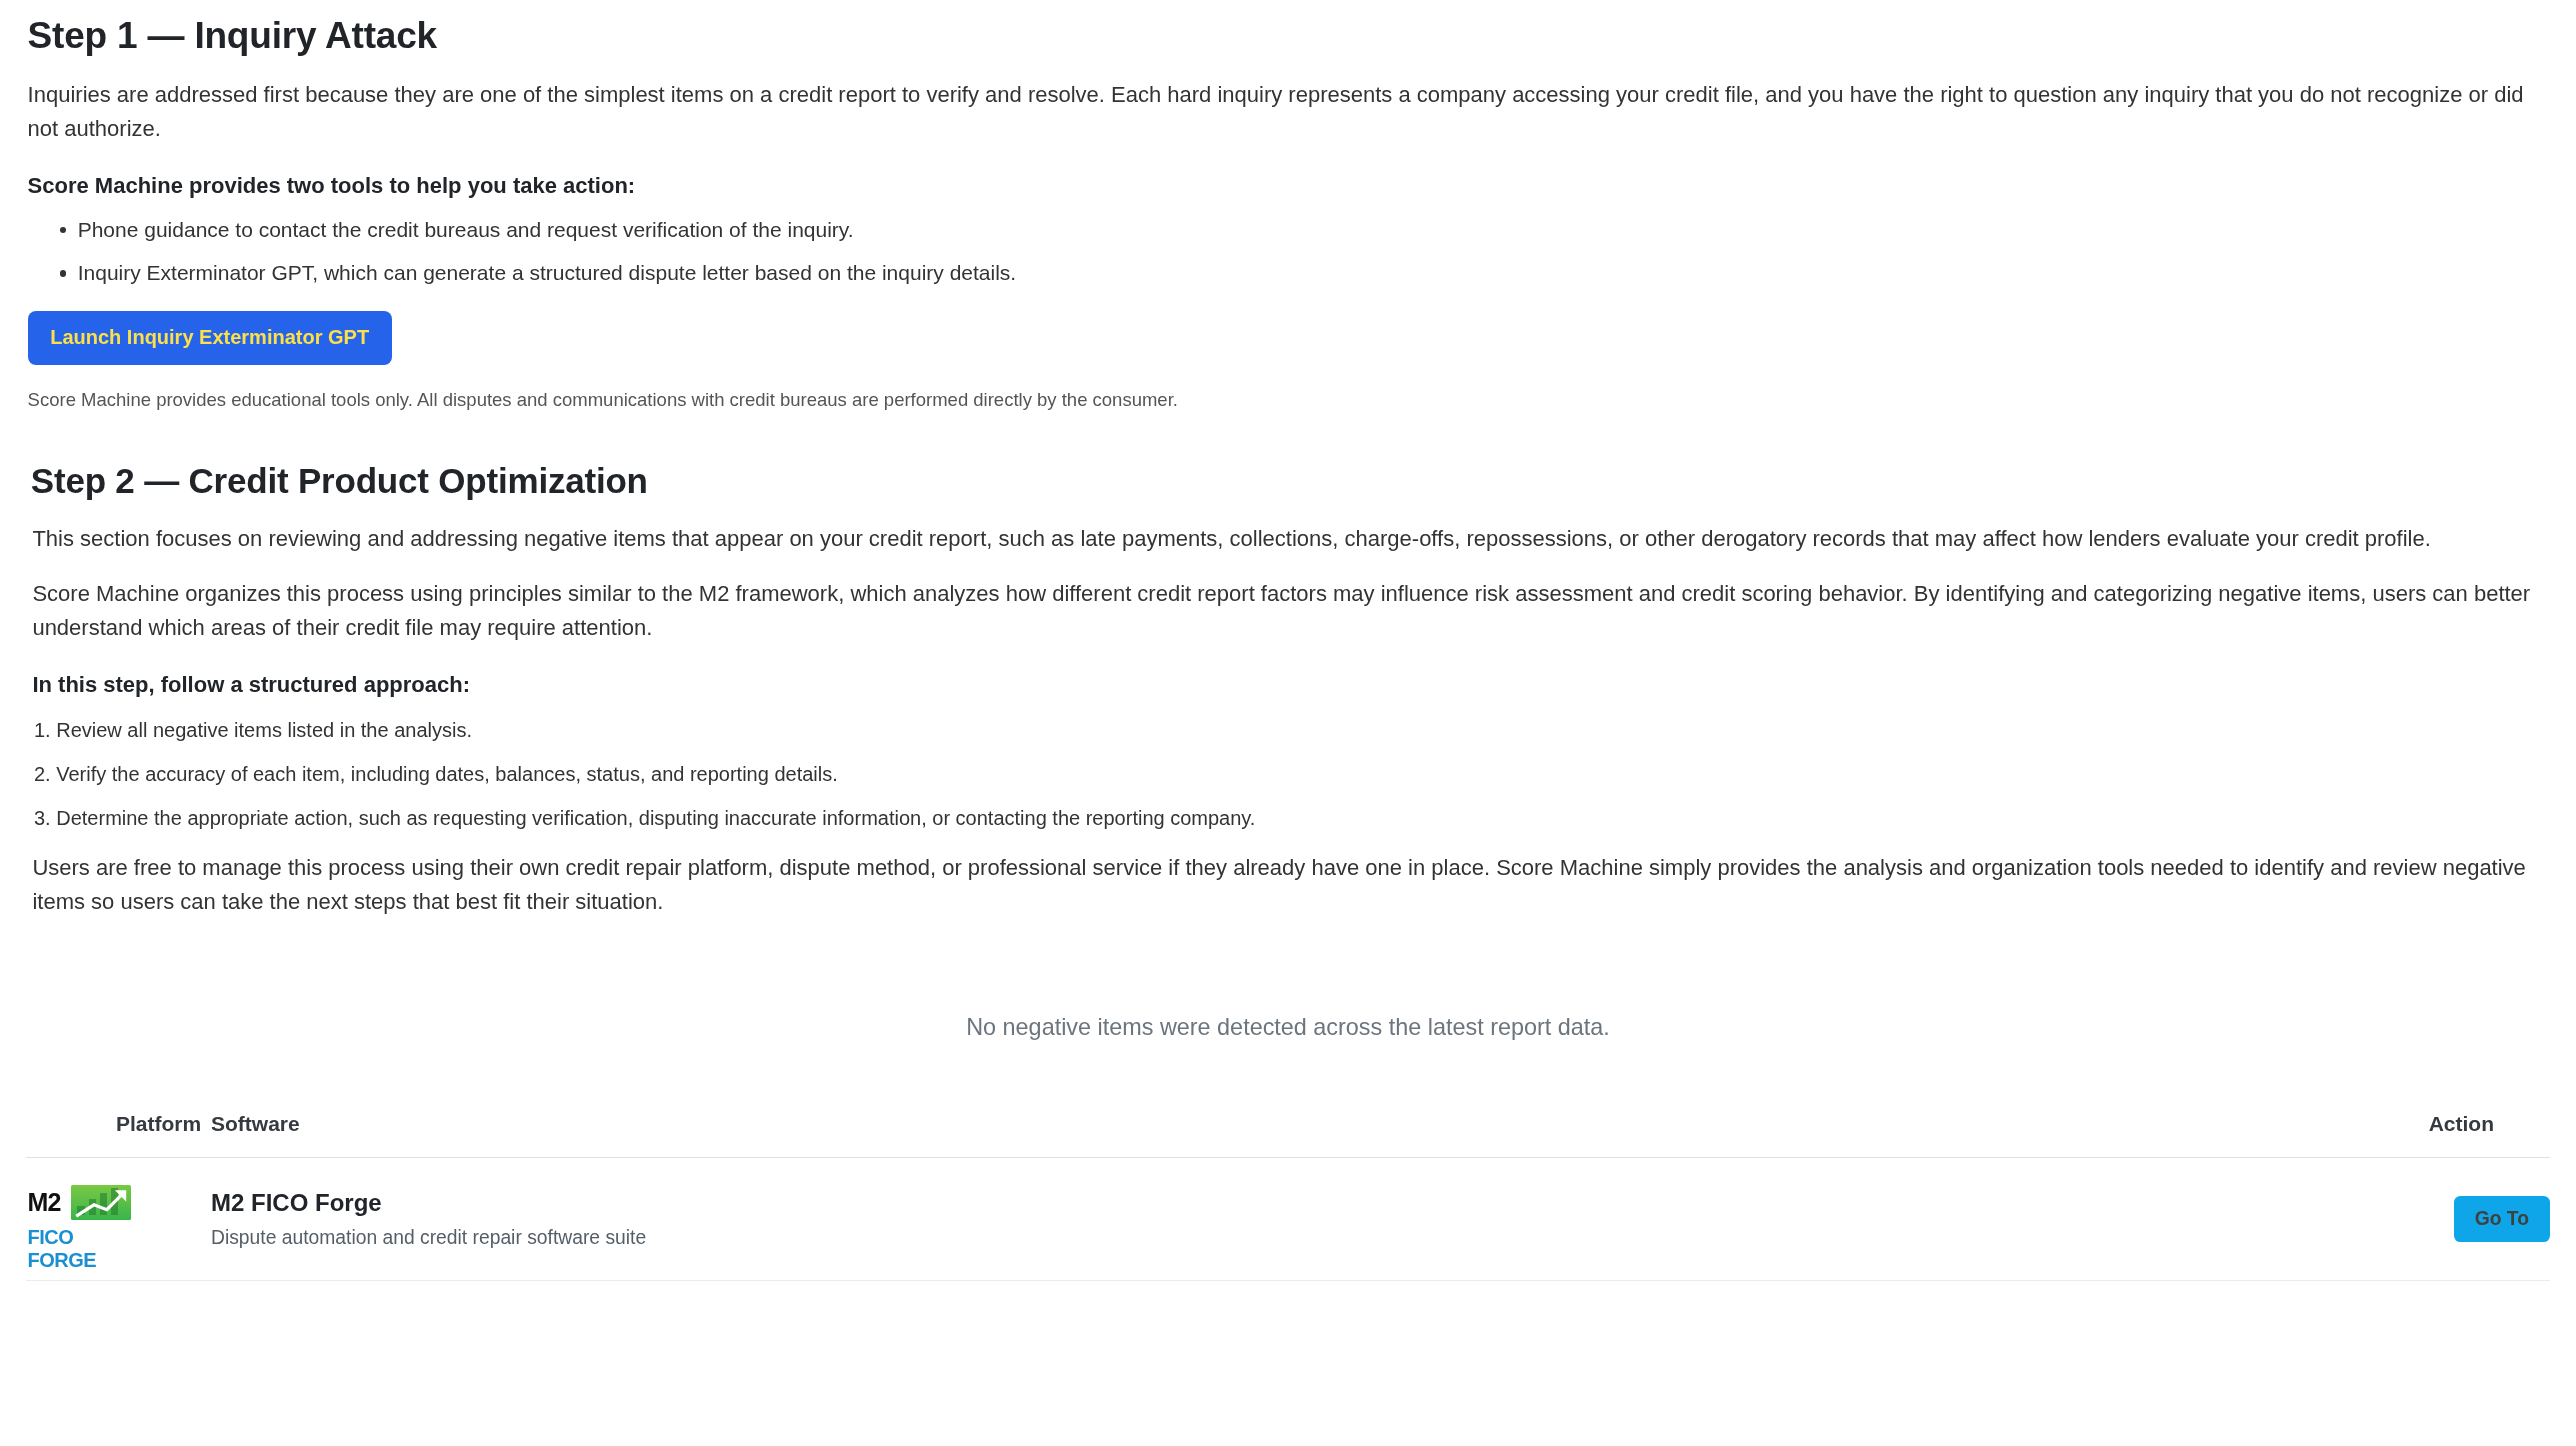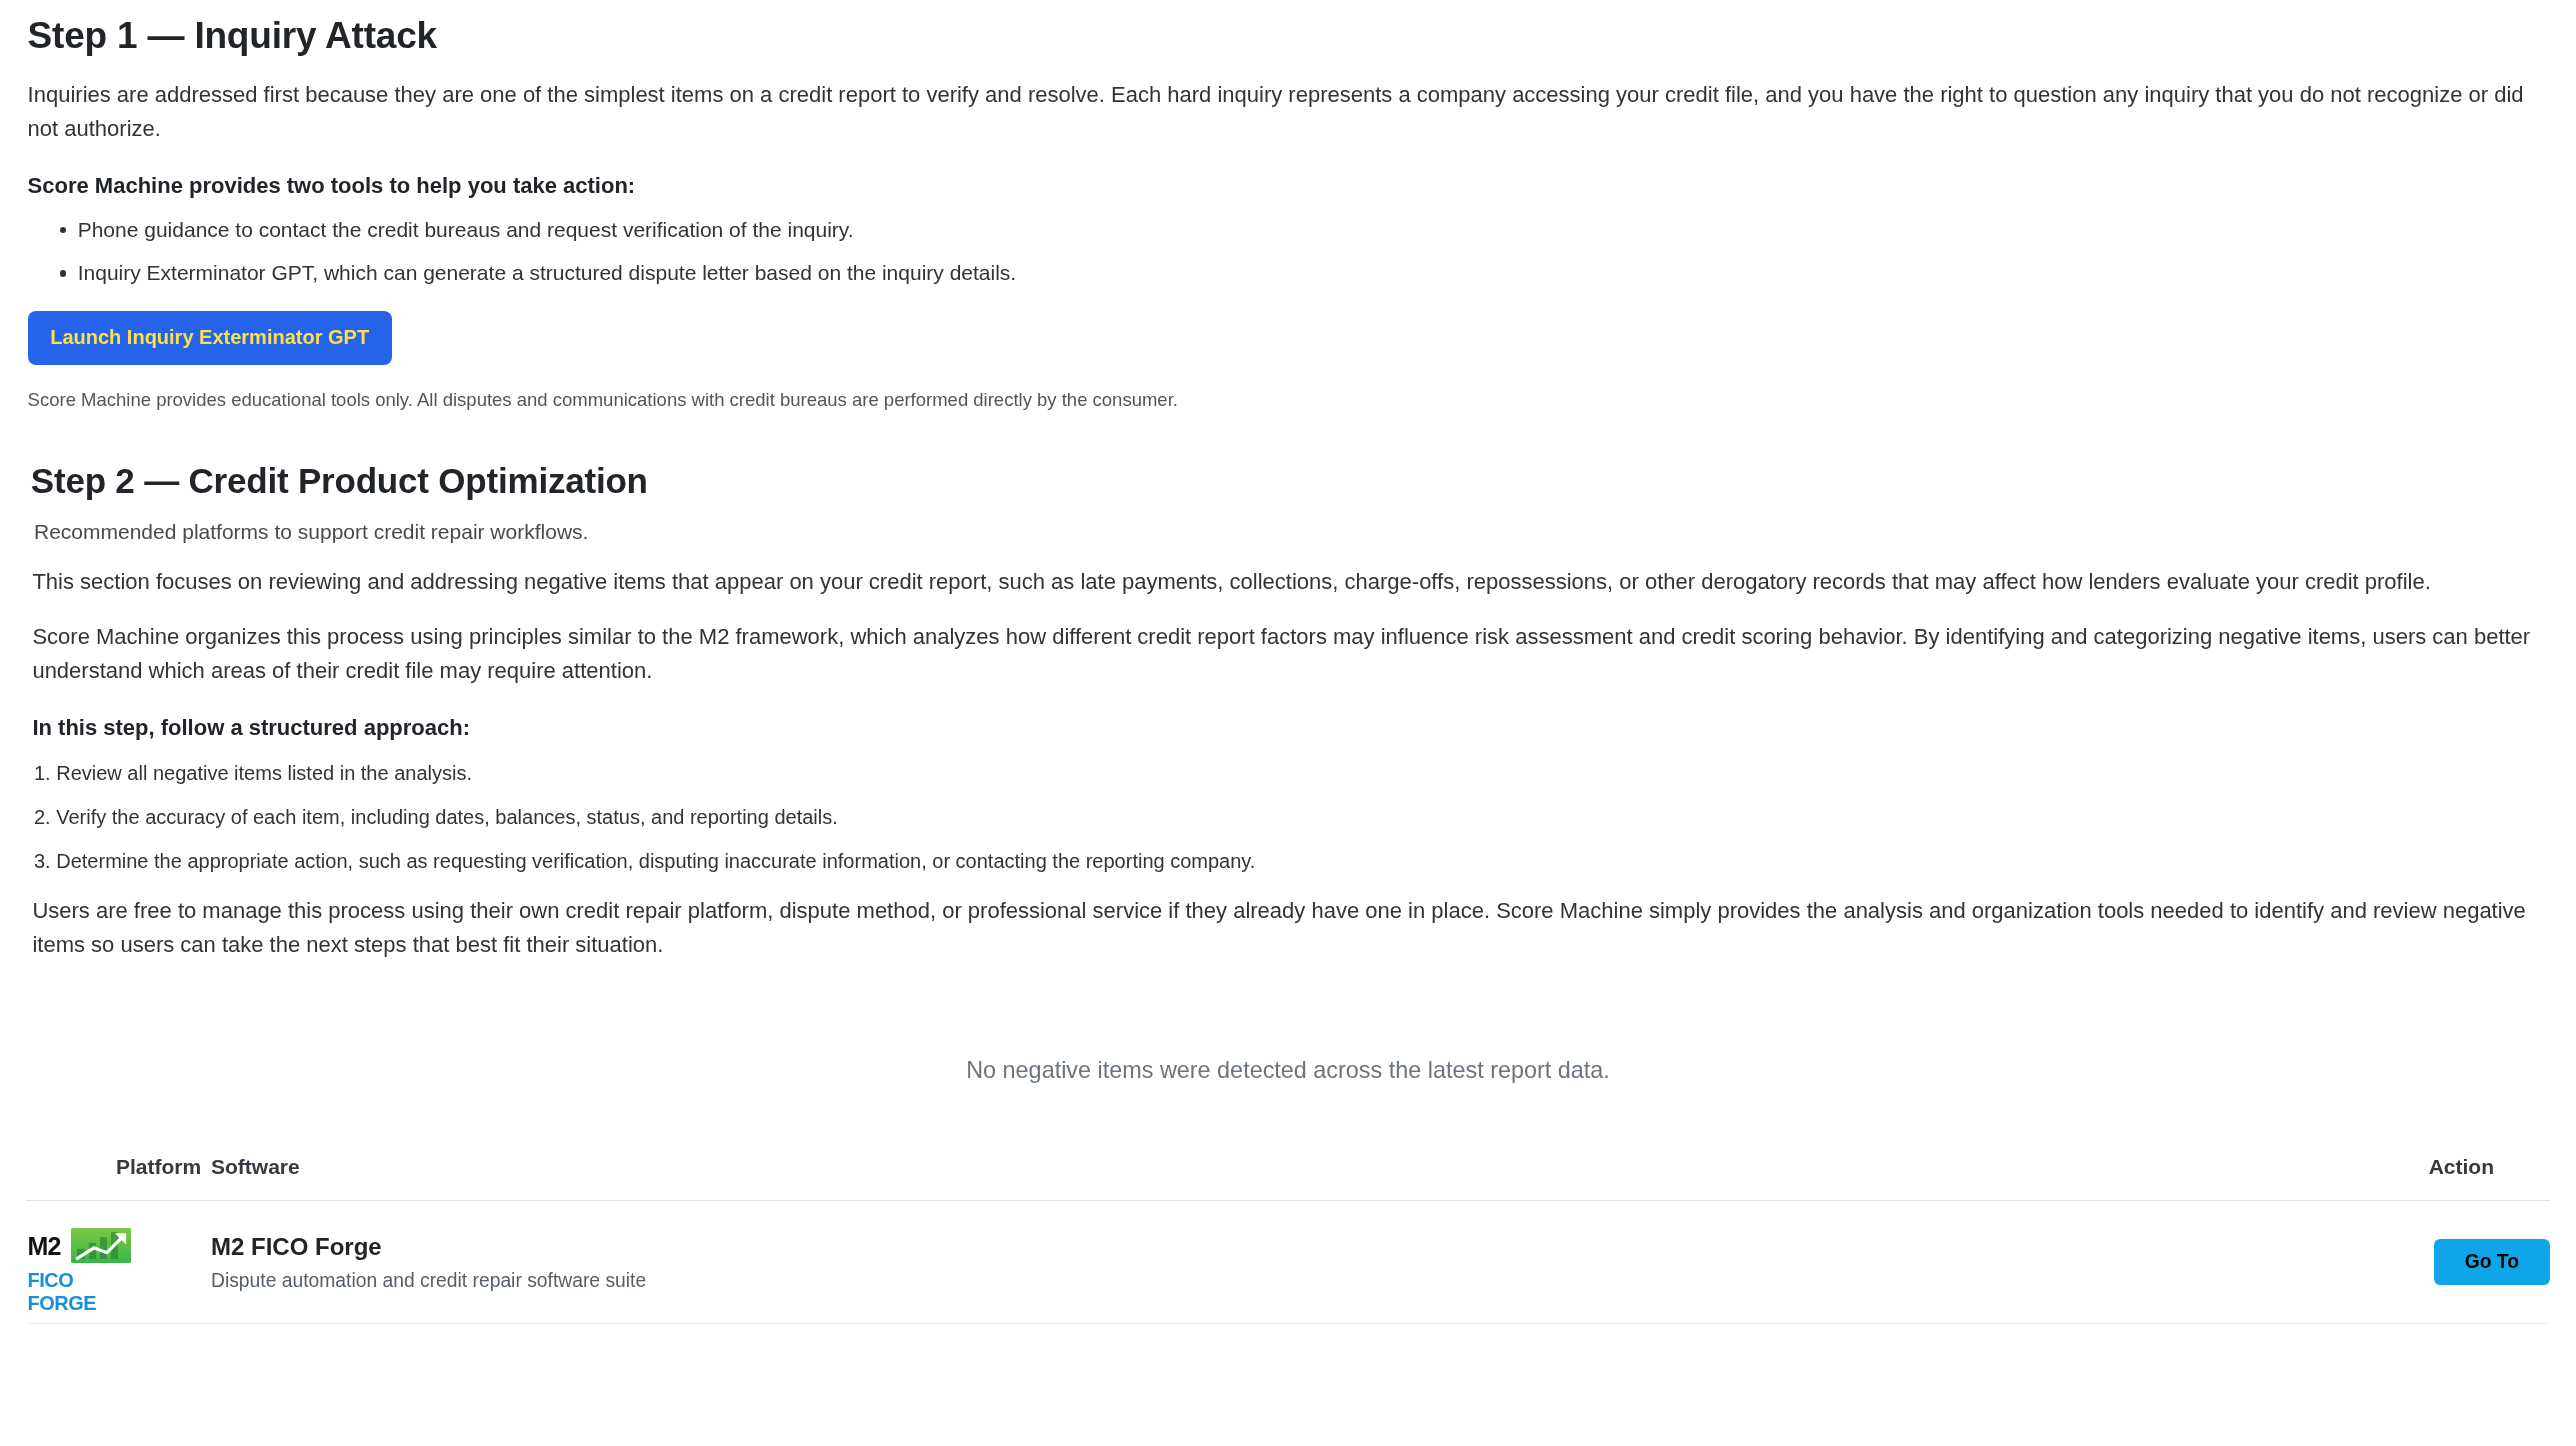--- a/index.html
+++ b/index.html
@@ -199,26 +199,26 @@
     margin-bottom: 9.7px;
     font-weight: bold;
   }
   .sw-desc {
     font-size: 19.3px;
     color: #555e66;
   }
   .goto-btn {
     display: inline-block;
     background: #0ea5e9;
-    color: #000000;
+    color: #404040;
     font-size: 19.3px;
     font-weight: bold;
     border: none;
     border-radius: 6.4px;
-    padding: 12px 31px;
+    padding: 12px 21px;
     cursor: pointer;
     font-family: "Liberation Sans", sans-serif;
   }
 </style>
 </head>
 <body>
 
 <div class="page">
 
   <section>
@@ -228,21 +228,20 @@
     <ul class="bullets">
       <li>Phone guidance to contact the credit bureaus and request verification of the inquiry.</li>
       <li>Inquiry Exterminator GPT, which can generate a structured dispute letter based on the inquiry details.</li>
     </ul>
     <button class="launch-btn">Launch Inquiry Exterminator GPT</button>
     <p class="fineprint">Score Machine provides educational tools only. All disputes and communications with credit bureaus are performed directly by the consumer.</p>
   </section>
 
   <section>
     <h2 class="step2-title">Step 2 — Credit Product Optimization</h2>
-    <p class="step2-sub">Recommended platforms to support credit repair workflows.</p>
     <p class="para indent">This section focuses on reviewing and addressing negative items that appear on your credit report, such as late payments, collections, charge-offs, repossessions, or other derogatory records that may affect how lenders evaluate your credit profile.</p>
     <p class="para indent">Score Machine organizes this process using principles similar to the M2 framework, which analyzes how different credit report factors may influence risk assessment and credit scoring behavior. By identifying and categorizing negative items, users can better understand which areas of their credit file may require attention.</p>
     <p class="bold-lead indent">In this step, follow a structured approach:</p>
     <div class="numlist">
       <p>1. Review all negative items listed in the analysis.</p>
       <p>2. Verify the accuracy of each item, including dates, balances, status, and reporting details.</p>
       <p>3. Determine the appropriate action, such as requesting verification, disputing inaccurate information, or contacting the reporting company.</p>
     </div>
     <p class="para indent">Users are free to manage this process using their own credit repair platform, dispute method, or professional service if they already have one in place. Score Machine simply provides the analysis and organization tools needed to identify and review negative items so users can take the next steps that best fit their situation.</p>
     <p class="empty-note">No negative items were detected across the latest report data.</p>

